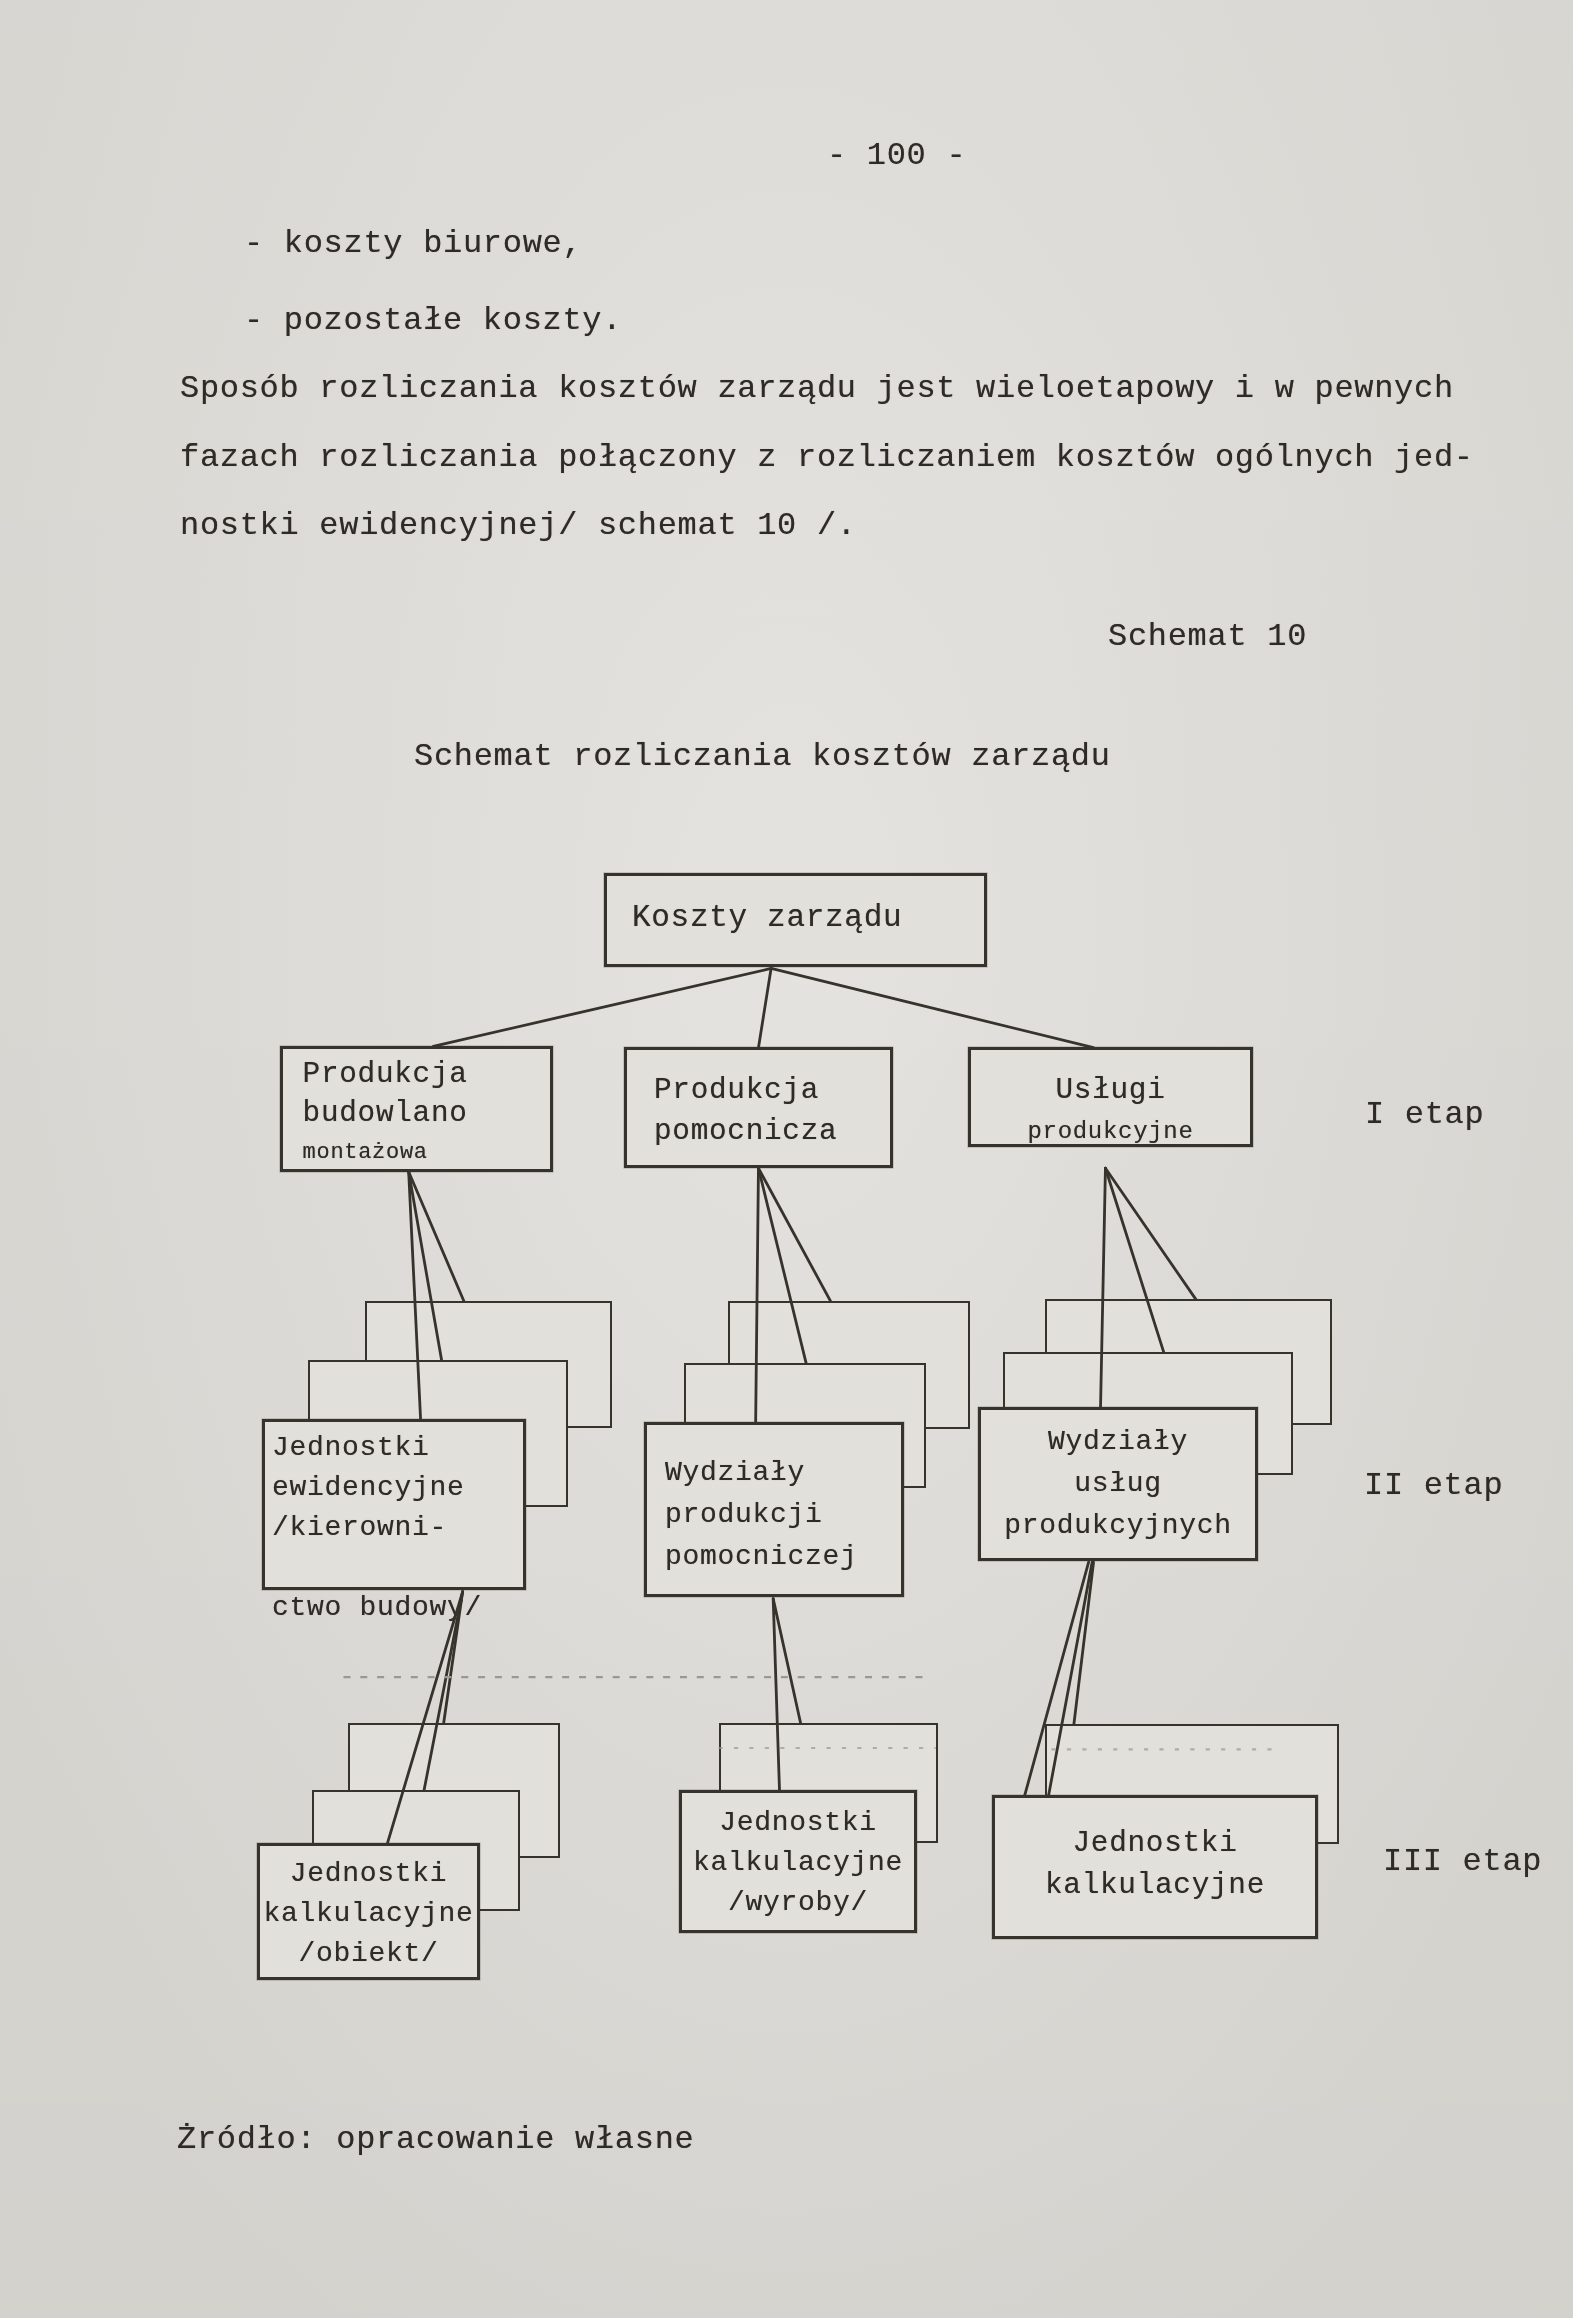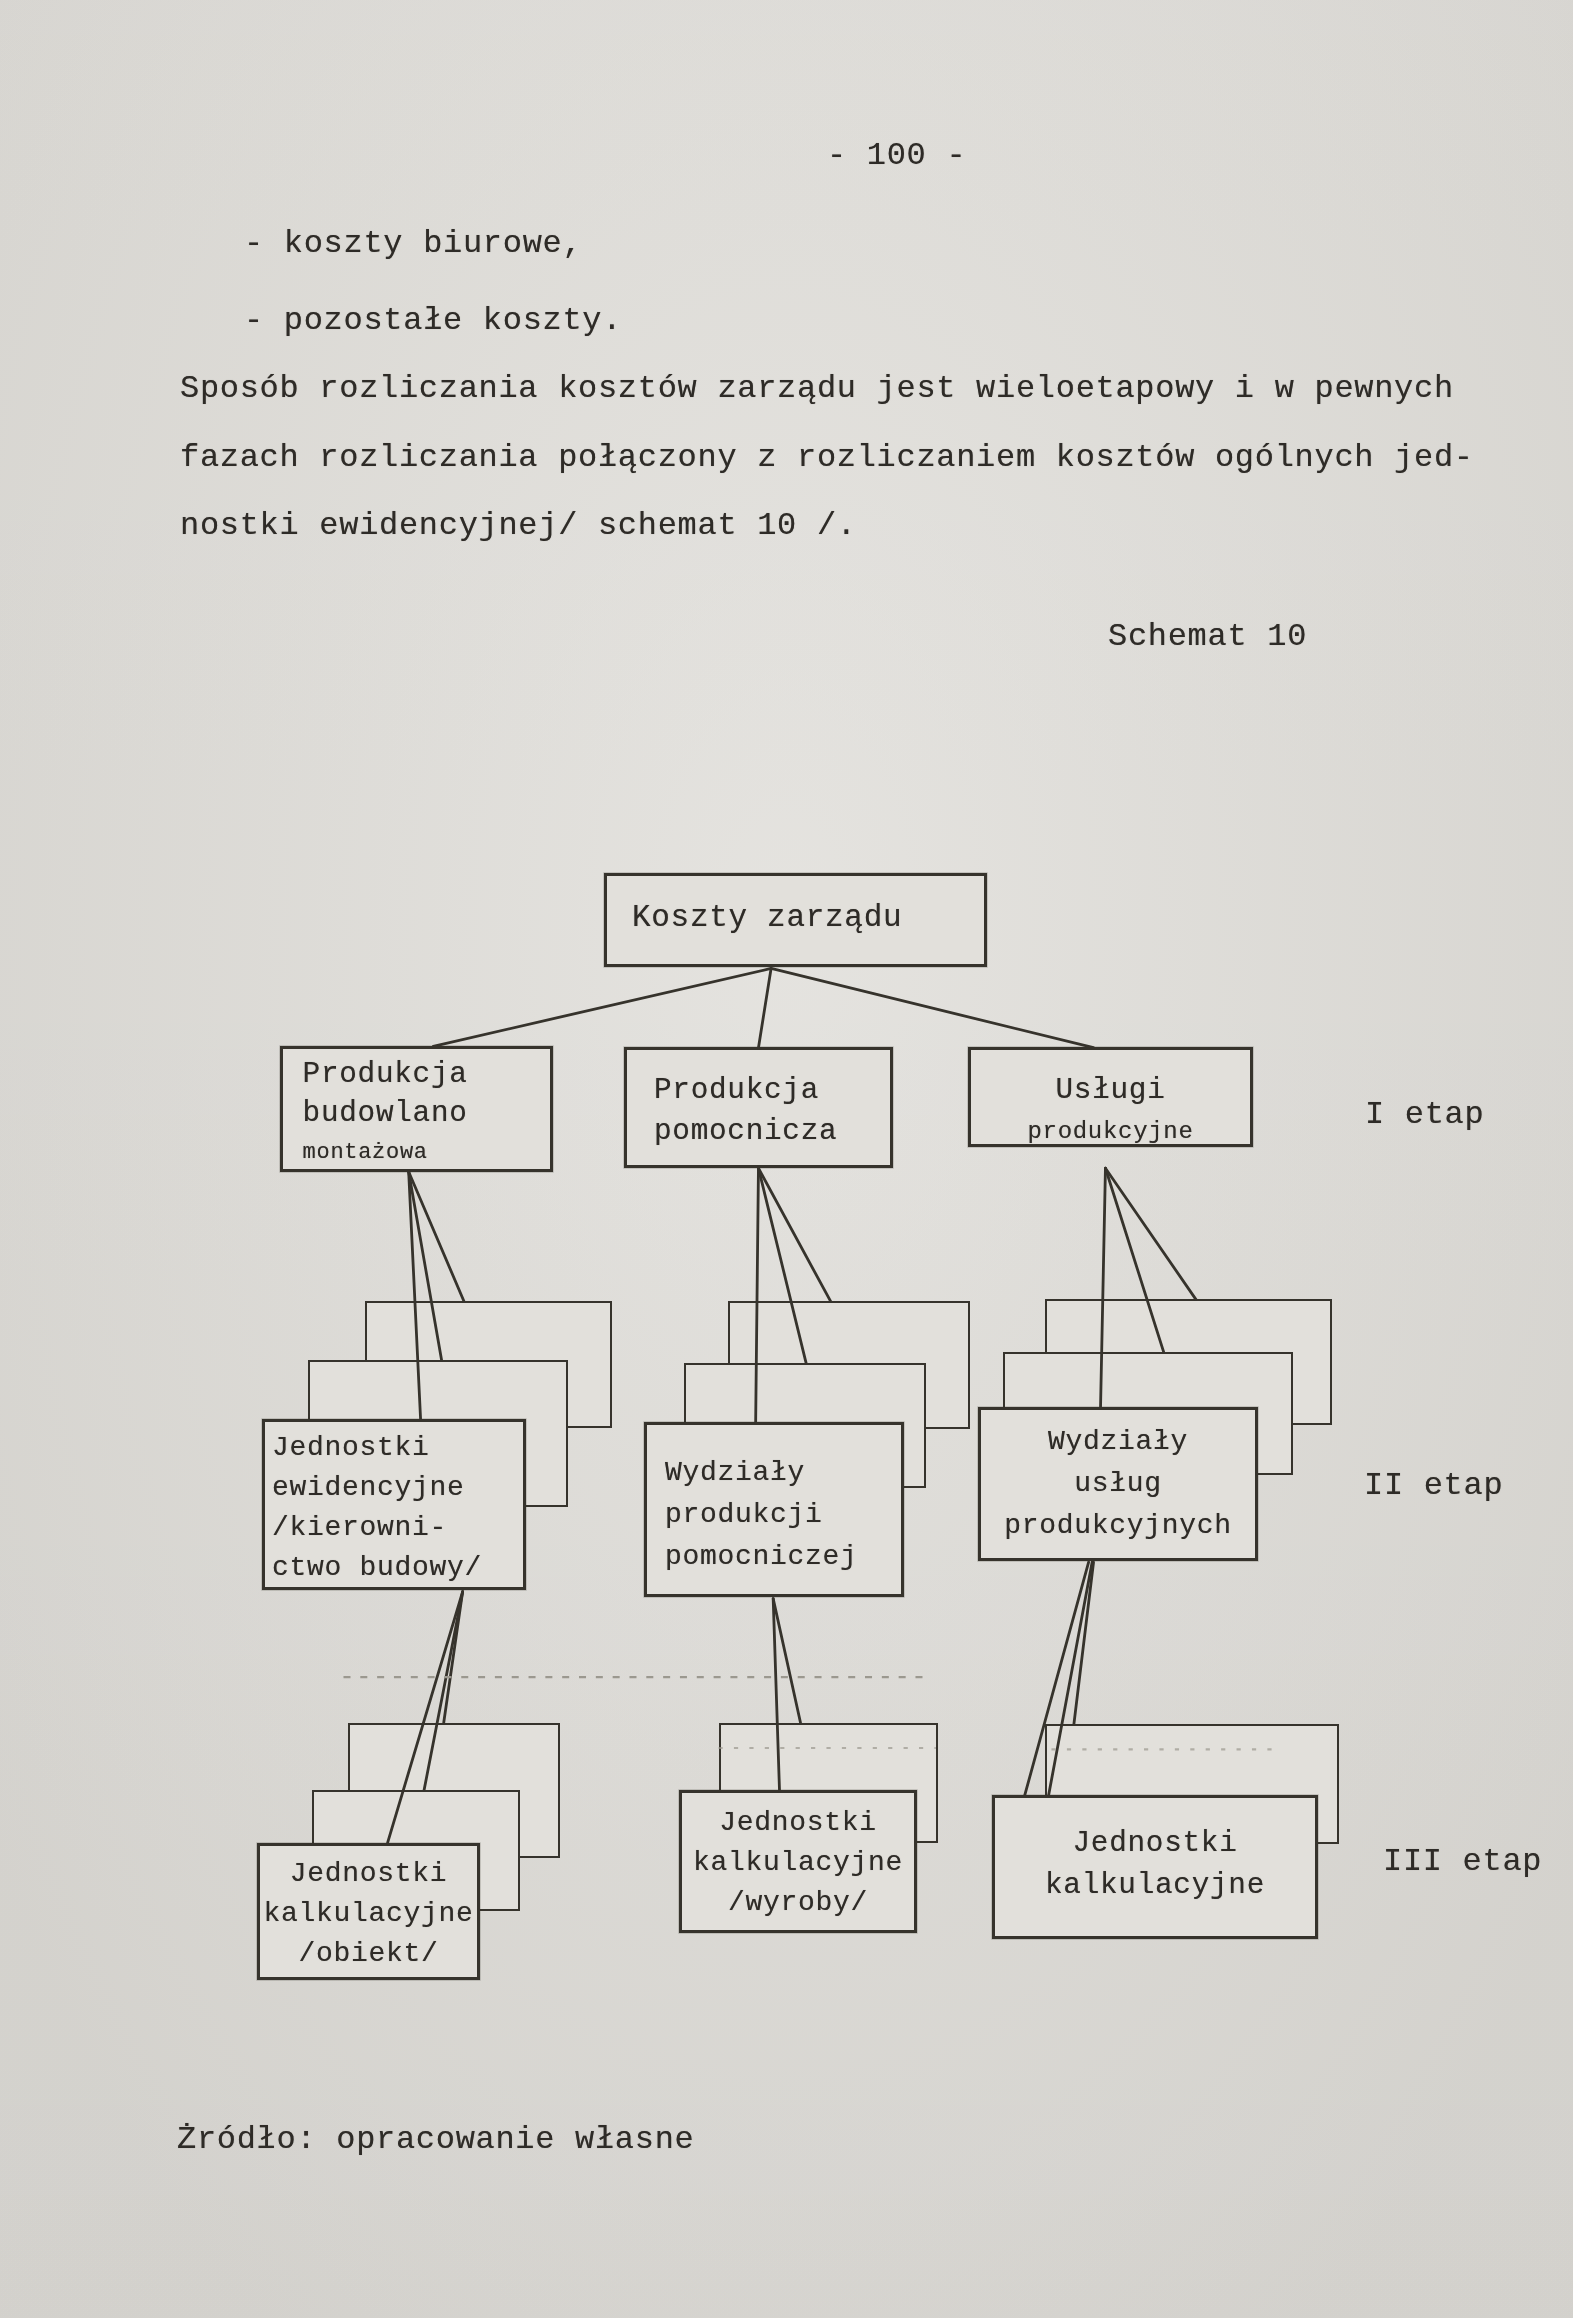--- a/index.html
+++ b/index.html
@@ -50,20 +50,21 @@
 
 <div class="page">
 
   <div class="tw body-text" style="left:827px;top:121px;">- 100 -</div>
   <div class="tw body-text" style="left:244px;top:209px;">- koszty biurowe,</div>
   <div class="tw body-text" style="left:244px;top:286px;">- pozostałe koszty.</div>
   <div class="tw body-text" style="left:180px;top:354px;">Sposób rozliczania kosztów zarządu jest wieloetapowy i w pewnych</div>
   <div class="tw body-text" style="left:180px;top:423px;">fazach rozliczania połączony z rozliczaniem kosztów ogólnych jed-</div>
   <div class="tw body-text" style="left:180px;top:491px;">nostki ewidencyjnej/ schemat 10 /.</div>
   <div class="tw body-text" style="left:1108px;top:602px;">Schemat 10</div>
+  <div class="tw body-text" style="left:414px;top:722px;">Schemat rozliczania kosztów zarządu</div>
 
   <div class="node z3" style="left:604px;top:873px;width:383px;height:94px;padding:24px 6px 0 25px;">
     <span class="lbl" style="font-size:31px;">Koszty zarządu</span>
   </div>
 
   <div class="node z3" style="left:280px;top:1046px;width:273px;height:126px;padding:5.6px 0 0 19.6px;">
     <span class="lbl" style="font-size:29.4px;line-height:39px;">Produkcja</span>
     <span class="lbl" style="font-size:29.4px;line-height:39px;">budowlano</span>
     <span class="lbl" style="font-size:22px;line-height:39px;">montażowa</span>
   </div>
@@ -79,21 +80,21 @@
   </div>
 
   <div class="tw body-text" style="left:1365px;top:1080px;">I etap</div>
 
   <div class="ghost z1" style="left:365px;top:1301px;width:247px;height:127px;"></div>
   <div class="ghost z2" style="left:308px;top:1360px;width:260px;height:147px;"></div>
   <div class="node z3" style="left:262px;top:1419px;width:264px;height:171px;padding:5.6px 0 0 7px;">
     <span class="lbl" style="line-height:40px;">Jednostki</span>
     <span class="lbl" style="line-height:40px;">ewidencyjne</span>
     <span class="lbl" style="line-height:40px;">/kierowni-</span>
-    <span class="lbl" style="line-height:40px;">ctwo budowy/</span>
+    <span class="lbl" style="line-height:40px;margin-top:40px;">ctwo budowy/</span>
   </div>
 
   <div class="ghost z1" style="left:728px;top:1301px;width:242px;height:128px;"></div>
   <div class="ghost z2" style="left:684px;top:1363px;width:242px;height:125px;"></div>
   <div class="node z3" style="left:644px;top:1422px;width:260px;height:175px;padding:27px 0 0 18px;">
     <span class="lbl" style="line-height:42px;">Wydziały</span>
     <span class="lbl" style="line-height:42px;">produkcji</span>
     <span class="lbl" style="line-height:42px;">pomocniczej</span>
   </div>
 

